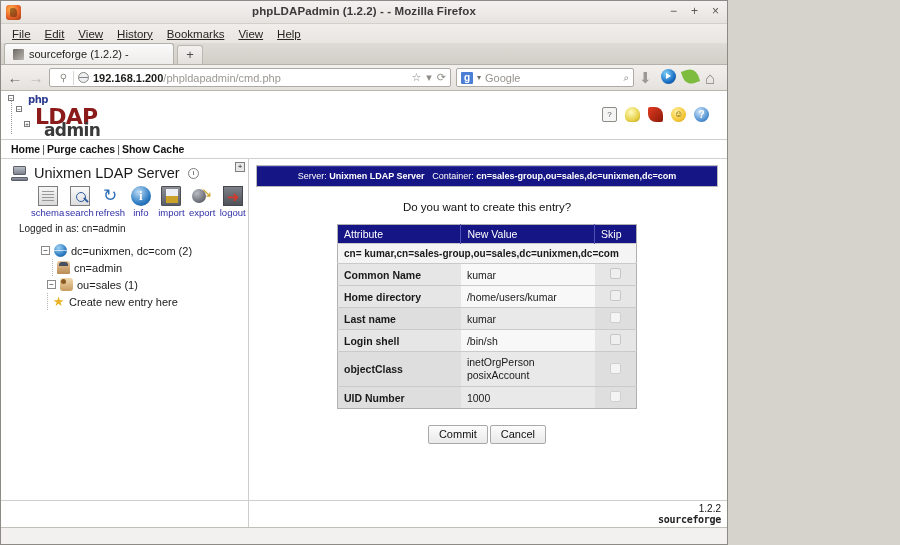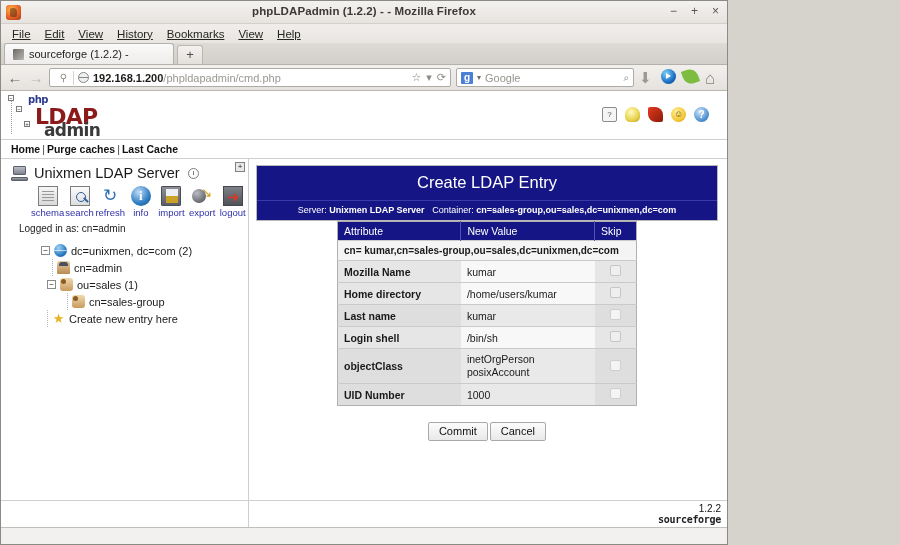--- a/index.html
+++ b/index.html
@@ -353,21 +353,21 @@
       <div class="hdricons">
         <div class="hi hi-bubble">?</div>
         <div class="hi hi-bulb"></div>
         <div class="hi hi-hot"></div>
         <div class="hi hi-smile">☺</div>
         <div class="hi hi-help">?</div>
       </div>
     </div>
 
     <div class="crumbbar">
-      <a href="#">Home</a><span class="sep">|</span><a href="#">Purge caches</a><span class="sep">|</span><a href="#">Last Cache</a>
+      <a href="#">Home</a><span class="sep">|</span><a href="#">Purge caches</a><span class="sep">|</span><a href="#">Show Cache</a>
     </div>
 
     <div class="body-split">
 
       <div class="leftpane">
         <div class="collapse-btn">+</div>
 
         <div class="srvtitle">
           <span class="srvicon">
               <span class="scr"></span>
@@ -422,61 +422,56 @@
           <div class="tnode" style="padding-left:11px;">
             <span class="guide"></span>
             <span class="ti ti-user"></span>
             <span>cn=admin</span>
           </div>
           <div class="tnode" style="padding-left:6px;">
             <span class="texp">−</span>
             <span class="ti ti-grp"></span>
             <span>ou=sales (1)</span>
           </div>
-          <div class="tnode" style="padding-left:26px;">
-            <span class="guide"></span>
-            <span class="ti ti-grp"></span>
-            <span>cn=sales-group</span>
-          </div>
           <div class="tnode" style="padding-left:6px;">
             <span class="guide"></span>
             <span class="ti ti-star">★</span>
             <span>Create new entry here</span>
           </div>
         </div>
       </div>
 
       <div class="rightpane">
 
         <div class="banner">
-          <div class="btitle">Create LDAP Entry</div>
           <div class="bsub">
             <span class="lbl">Server:</span>
             <b>Unixmen LDAP Server</b>
             &nbsp;&nbsp;<span class="lbl">Container:</span>
             <b>cn=sales-group,ou=sales,dc=unixmen,dc=com</b>
           </div>
         </div>
 
+        <div class="question">Do you want to create this entry?</div>
 
         <div class="tblwrap">
           <table class="entry">
             <thead>
               <tr>
                 <th>Attribute</th>
                 <th>New Value</th>
                 <th>Skip</th>
               </tr>
             </thead>
             <tbody>
               <tr>
                 <td class="dnrow" colspan="3">cn= kumar,cn=sales-group,ou=sales,dc=unixmen,dc=com</td>
               </tr>
               <tr>
-                <td class="attr">Mozilla Name</td>
+                <td class="attr">Common Name</td>
                 <td class="val">kumar</td>
                 <td class="skip"><span class="chk"></span></td>
               </tr>
               <tr>
                 <td class="attr">Home directory</td>
                 <td class="val">/home/users/kumar</td>
                 <td class="skip"><span class="chk"></span></td>
               </tr>
               <tr class="alt">
                 <td class="attr">Last name</td>

